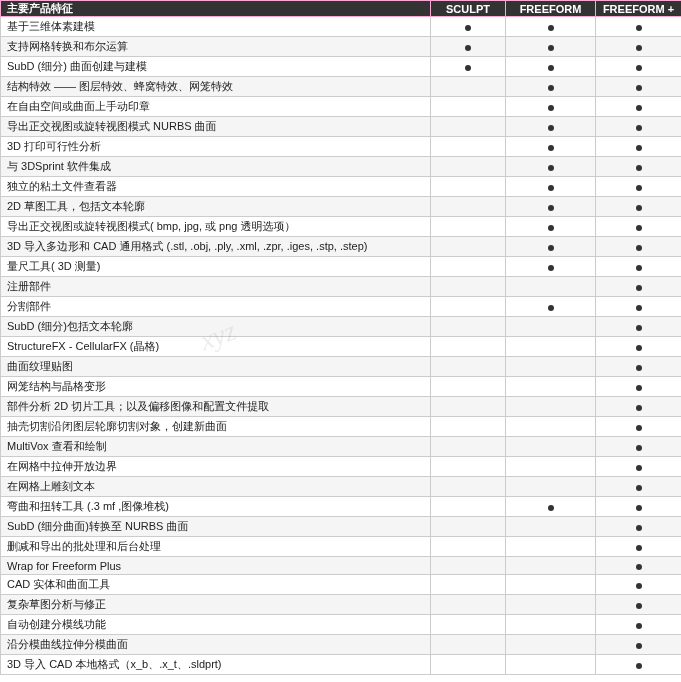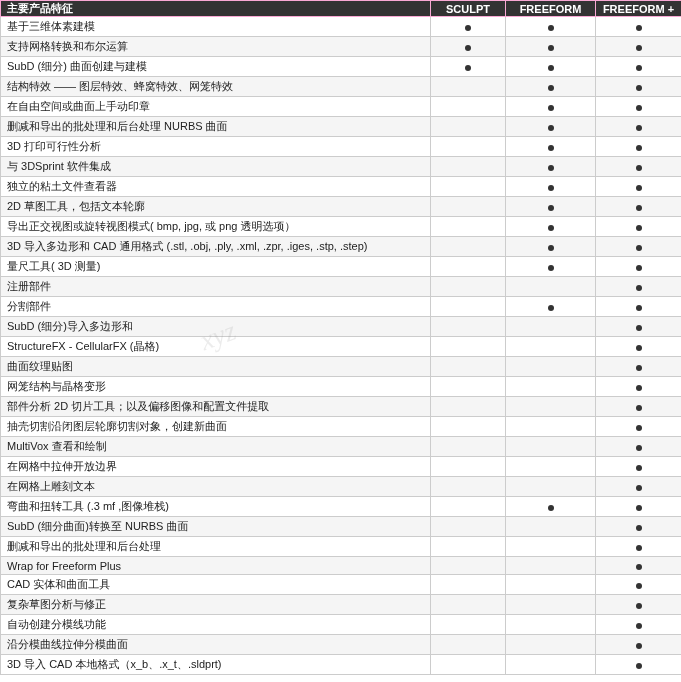--- a/index.html
+++ b/index.html
@@ -127,21 +127,21 @@
             <td class="dot-cell"><span class="dot"></span></td>
             <td class="dot-cell"><span class="dot"></span></td>
           </tr>
           <tr>
             <td class="feature-cell">在自由空间或曲面上手动印章</td>
             <td class="dot-cell"></td>
             <td class="dot-cell"><span class="dot"></span></td>
             <td class="dot-cell"><span class="dot"></span></td>
           </tr>
           <tr>
-            <td class="feature-cell">删减和导出的批处理和后台处理 NURBS 曲面</td>
+            <td class="feature-cell">导出正交视图或旋转视图模式 NURBS 曲面</td>
             <td class="dot-cell"></td>
             <td class="dot-cell"><span class="dot"></span></td>
             <td class="dot-cell"><span class="dot"></span></td>
           </tr>
           <tr>
             <td class="feature-cell">3D 打印可行性分析</td>
             <td class="dot-cell"></td>
             <td class="dot-cell"><span class="dot"></span></td>
             <td class="dot-cell"><span class="dot"></span></td>
           </tr>
@@ -187,21 +187,21 @@
             <td class="dot-cell"></td>
             <td class="dot-cell"><span class="dot"></span></td>
           </tr>
           <tr>
             <td class="feature-cell">分割部件</td>
             <td class="dot-cell"></td>
             <td class="dot-cell"><span class="dot"></span></td>
             <td class="dot-cell"><span class="dot"></span></td>
           </tr>
           <tr>
-            <td class="feature-cell">SubD (细分)导入多边形和</td>
+            <td class="feature-cell">SubD (细分)包括文本轮廓</td>
             <td class="dot-cell"></td>
             <td class="dot-cell"></td>
             <td class="dot-cell"><span class="dot"></span></td>
           </tr>
           <tr>
             <td class="feature-cell">StructureFX - CellularFX (晶格)</td>
             <td class="dot-cell"></td>
             <td class="dot-cell"></td>
             <td class="dot-cell"><span class="dot"></span></td>
           </tr>

